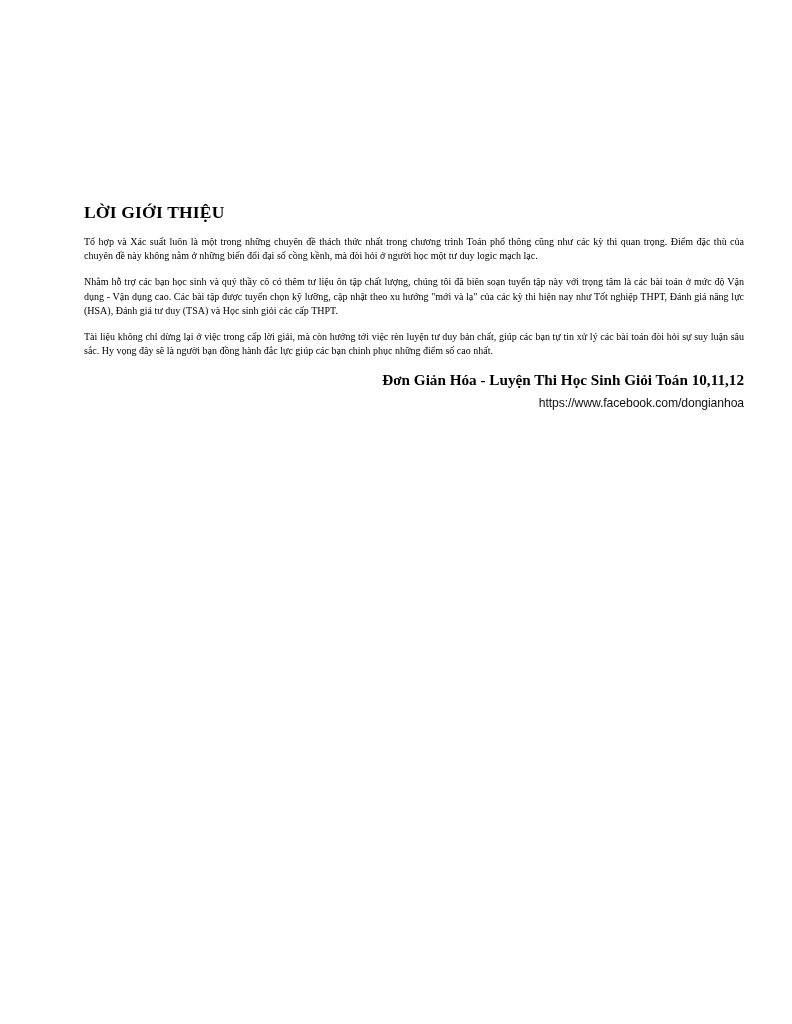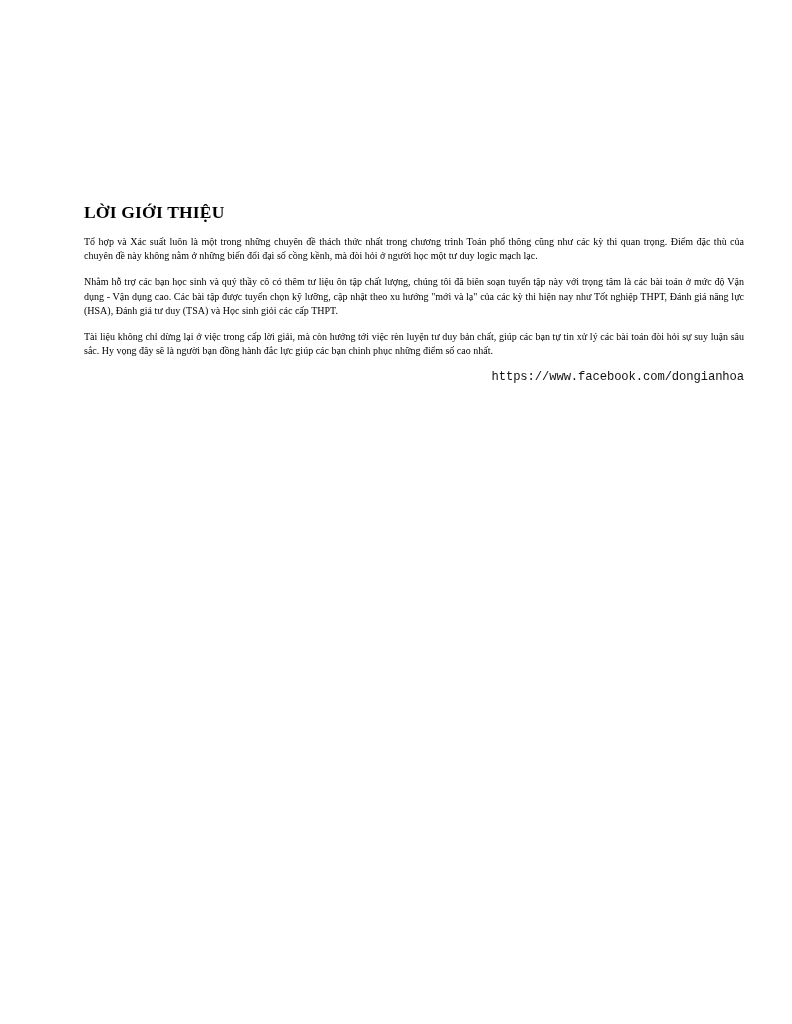--- a/index.html
+++ b/index.html
@@ -51,21 +51,21 @@
   }
   .signature {
     font-family: "Liberation Serif", serif;
     font-weight: bold;
     font-size: 15.2px;
     text-align: right;
     margin: 12px 0 6px 0;
     line-height: 1.3;
   }
   .link {
-    font-family: Liberation Mono, monospace;
+    font-family: Liberation Sans, sans-serif;
     font-size: 12.2px;
     text-align: right;
     color: #111111;
     letter-spacing: -0.1px;
     margin: 0;
   }
 </style>
 </head>
 <body>
 
@@ -74,17 +74,18 @@
 
     <h1 class="doc-title">LỜI GIỚI THIỆU</h1>
 
     <p class="para">Tổ hợp và Xác suất luôn là một trong những chuyên đề thách thức nhất trong chương trình Toán phổ thông cũng như các kỳ thi quan trọng. Điểm đặc thù của chuyên đề này không nằm ở những biến đổi đại số cồng kềnh, mà đòi hỏi ở người học một tư duy logic mạch lạc.</p>
 
     <p class="para">Nhằm hỗ trợ các bạn học sinh và quý thầy cô có thêm tư liệu ôn tập chất lượng, chúng tôi đã biên soạn tuyển tập này với trọng tâm là các bài toán ở mức độ Vận dụng - Vận dụng cao. Các bài tập được tuyển chọn kỹ lưỡng, cập nhật theo xu hướng "mới và lạ" của các kỳ thi hiện nay như Tốt nghiệp THPT, Đánh giá năng lực (HSA), Đánh giá tư duy (TSA) và Học sinh giỏi các cấp THPT.</p>
 
     <p class="para">Tài liệu không chỉ dừng lại ở việc trong cấp lời giải, mà còn hướng tới việc rèn luyện tư duy bản chất, giúp các bạn tự tin xử lý các bài toán đòi hỏi sự suy luận sâu sắc. Hy vọng đây sẽ là người bạn đồng hành đắc lực giúp các bạn chinh phục những điểm số cao nhất.</p>
 
 
+    <p class="signature">Đơn Giản Hóa - Luyện Thi Học Sinh Giỏi Toán 10,11,12</p>
 
     <p class="link">https://www.facebook.com/dongianhoa</p>
 
   </div>
 </div>
 
 </body></html>

